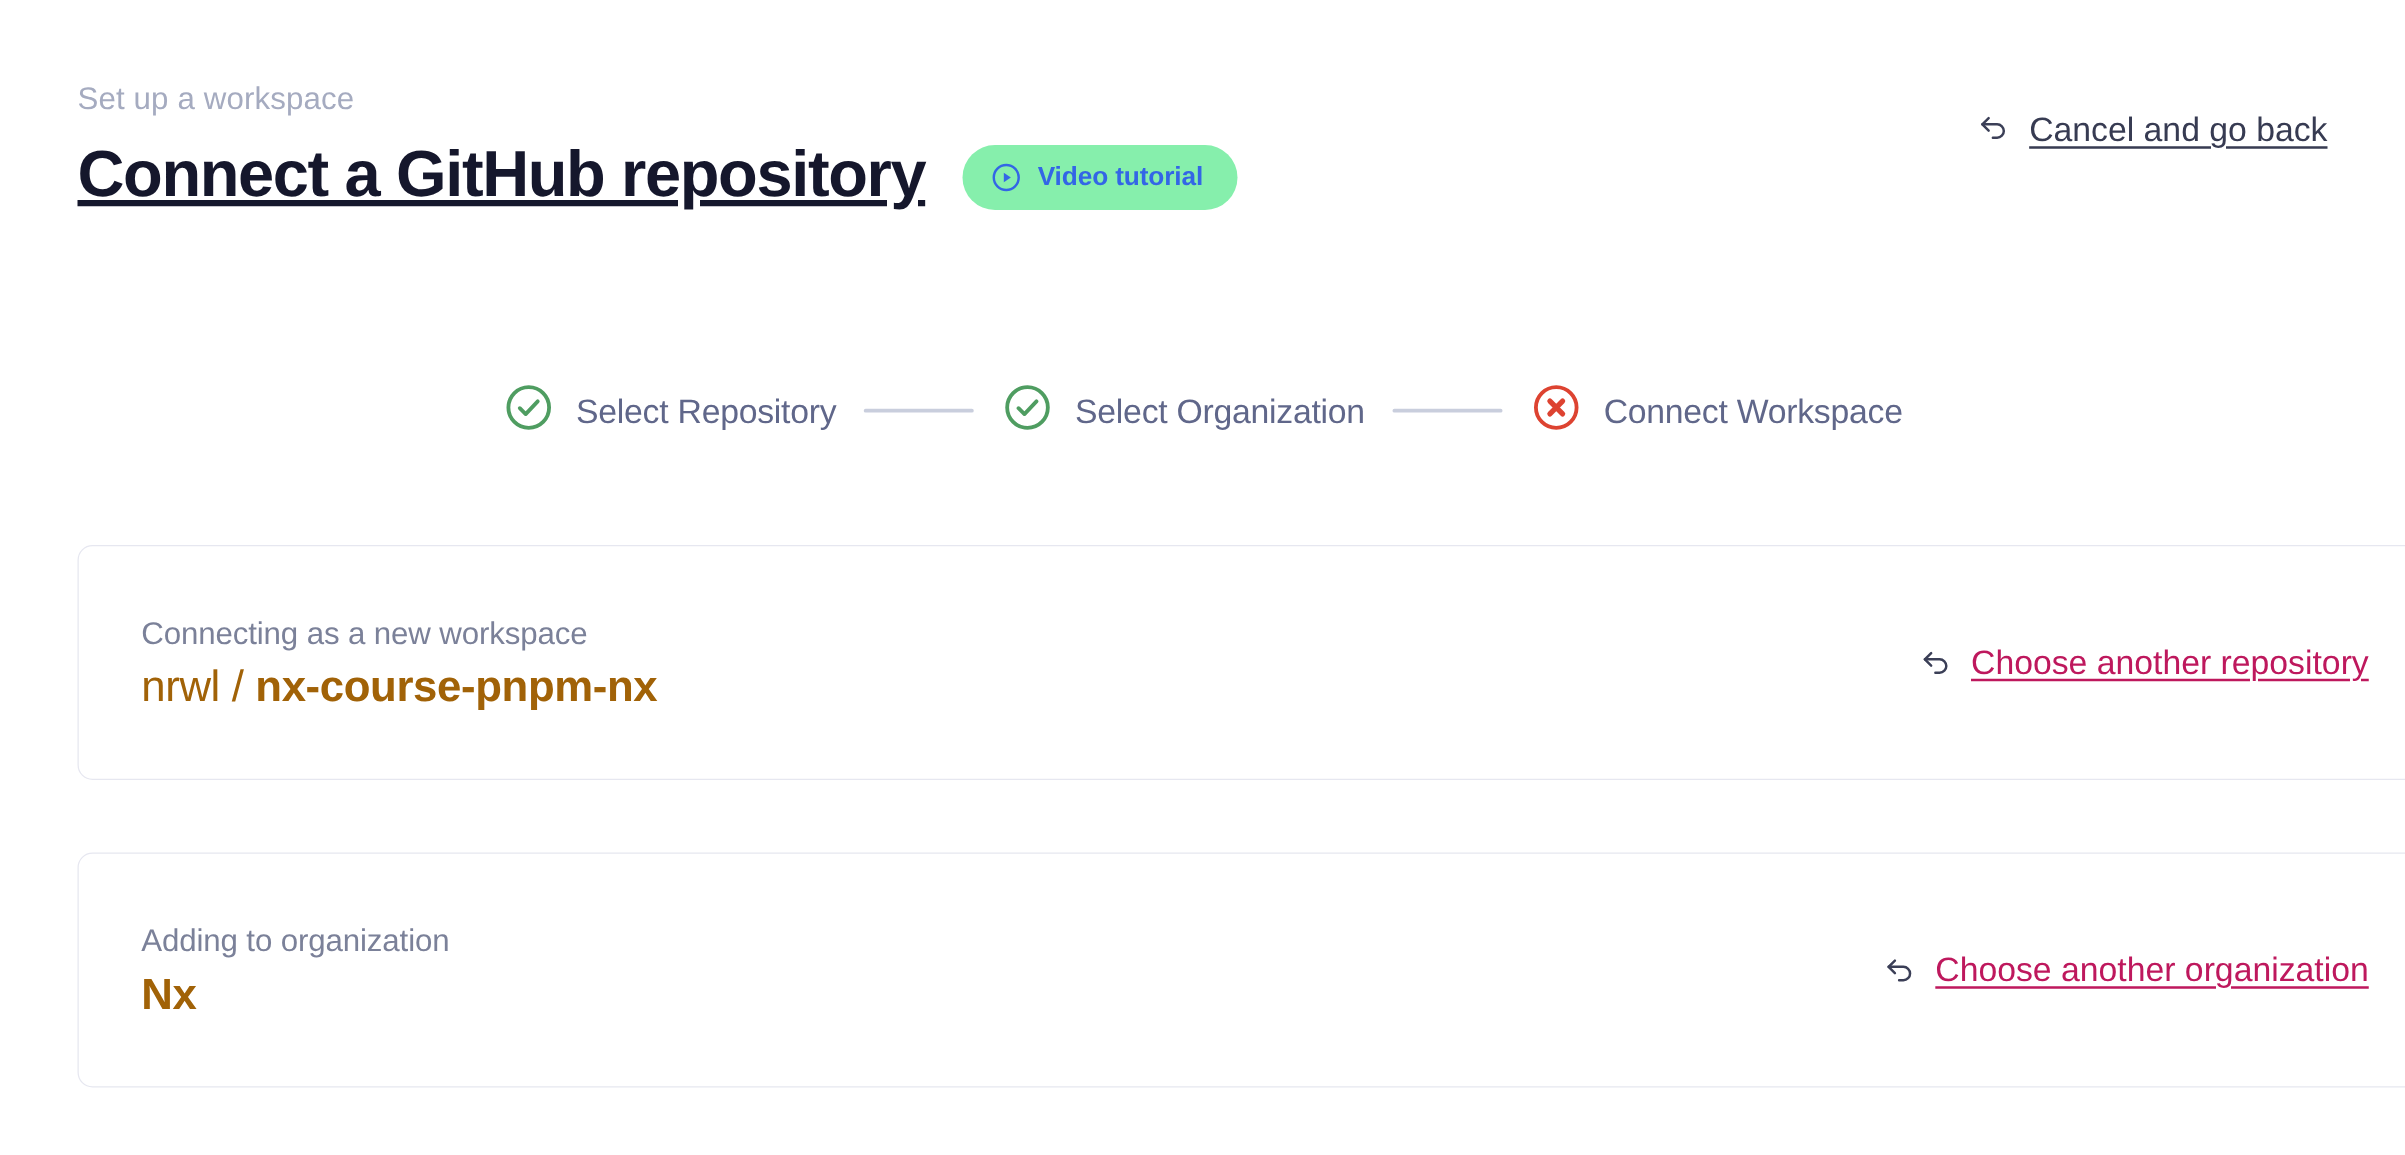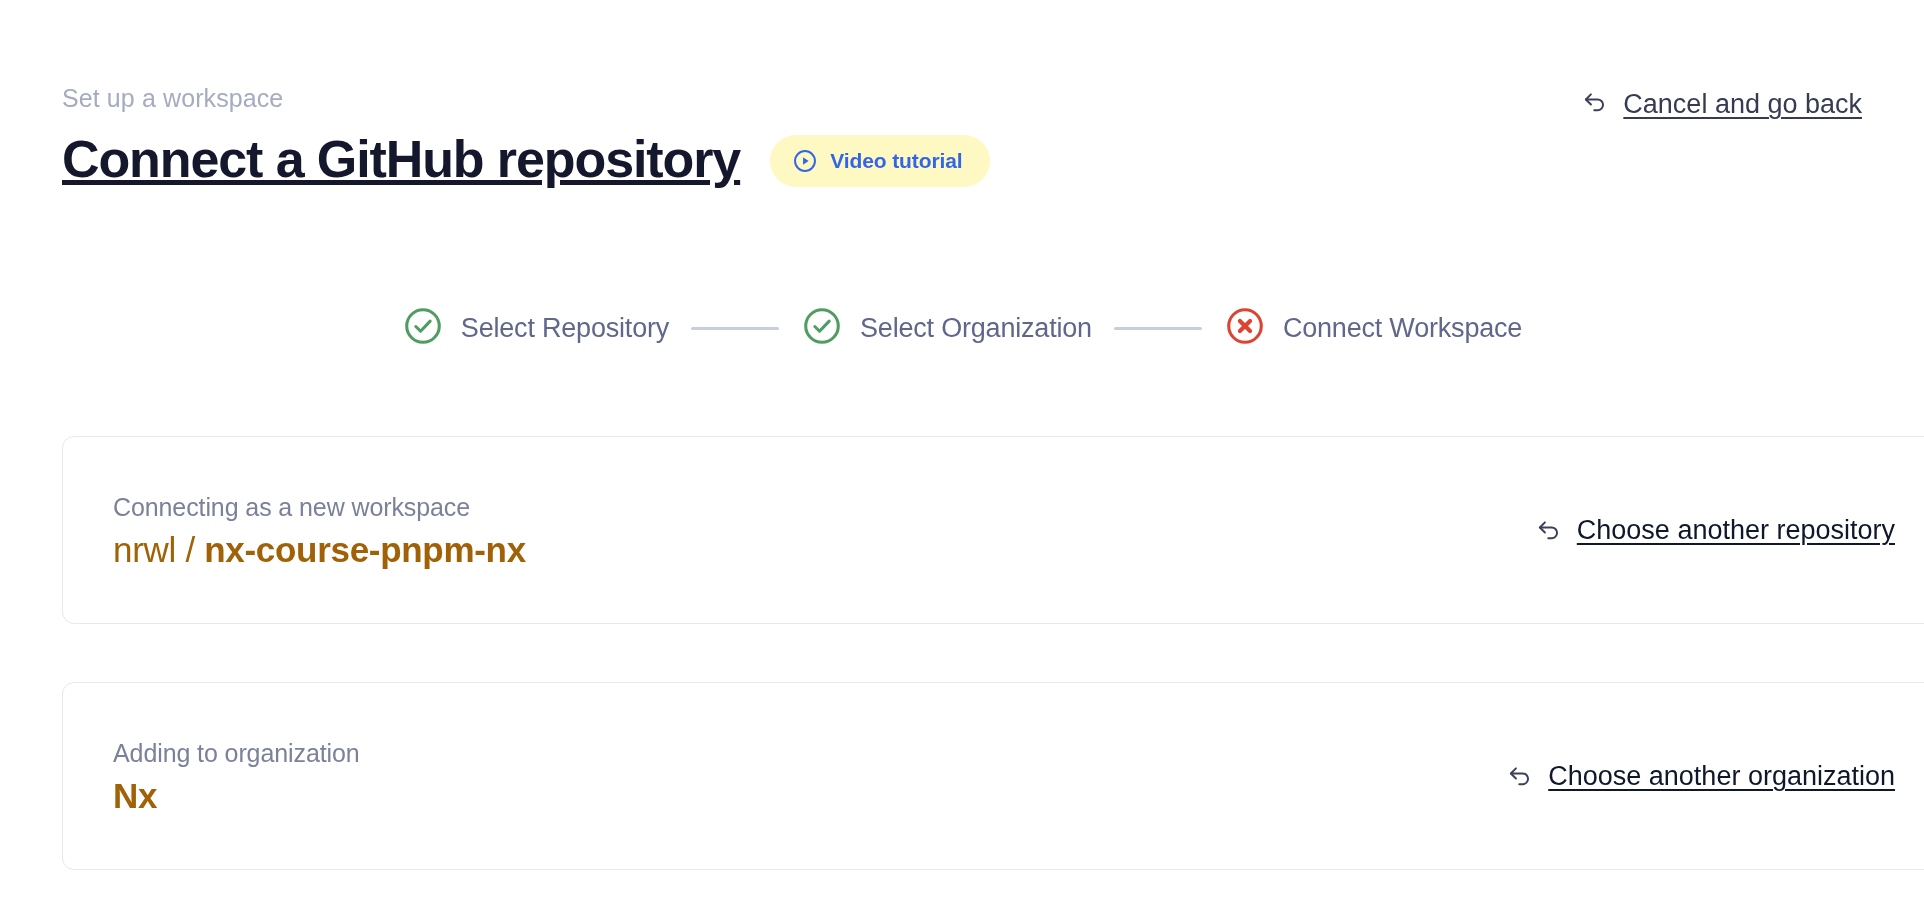--- a/index.html
+++ b/index.html
@@ -19,21 +19,21 @@
     background: #ffffff;
     overflow: hidden;
   }
 
   
   .header {
     position: absolute;
     top: 0;
     left: 0;
     right: 0;
-    padding: 83px 62px 0 62px;
+    padding: 64px 62px 0 62px;
   }
 
   .eyebrow {
     font-size: 25px;
     line-height: 30px;
     color: #a5abc0;
     font-weight: 400;
     letter-spacing: 0.1px;
   }
 
@@ -51,21 +51,21 @@
     color: #15172c;
     letter-spacing: -1.1px;
     white-space: nowrap;
     text-decoration: underline;
   }
 
   .video-badge {
     display: inline-flex;
     align-items: center;
     gap: 12px;
-    background: #fef9c3;
+    background: #86efac;
     border-radius: 999px;
     padding: 13px 27px 13px 22px;
     cursor: pointer;
     border: none;
     margin-top: 4px;
   }
   .video-badge .badge-label {
     font-size: 21px;
     font-weight: 700;
     color: #3366e6;
@@ -170,21 +170,21 @@
   .card-link {
     display: inline-flex;
     align-items: center;
     gap: 14px;
     cursor: pointer;
     text-decoration: none;
   }
   .card-link .link-text {
     font-size: 27px;
     line-height: 32px;
-    color: #0f172a;
+    color: #be185d;
     text-decoration: underline;
     text-underline-offset: 4px;
     text-decoration-thickness: 1.5px;
     white-space: nowrap;
     text-align: right;
   }
 </style>
 </head>
 <body>
 

